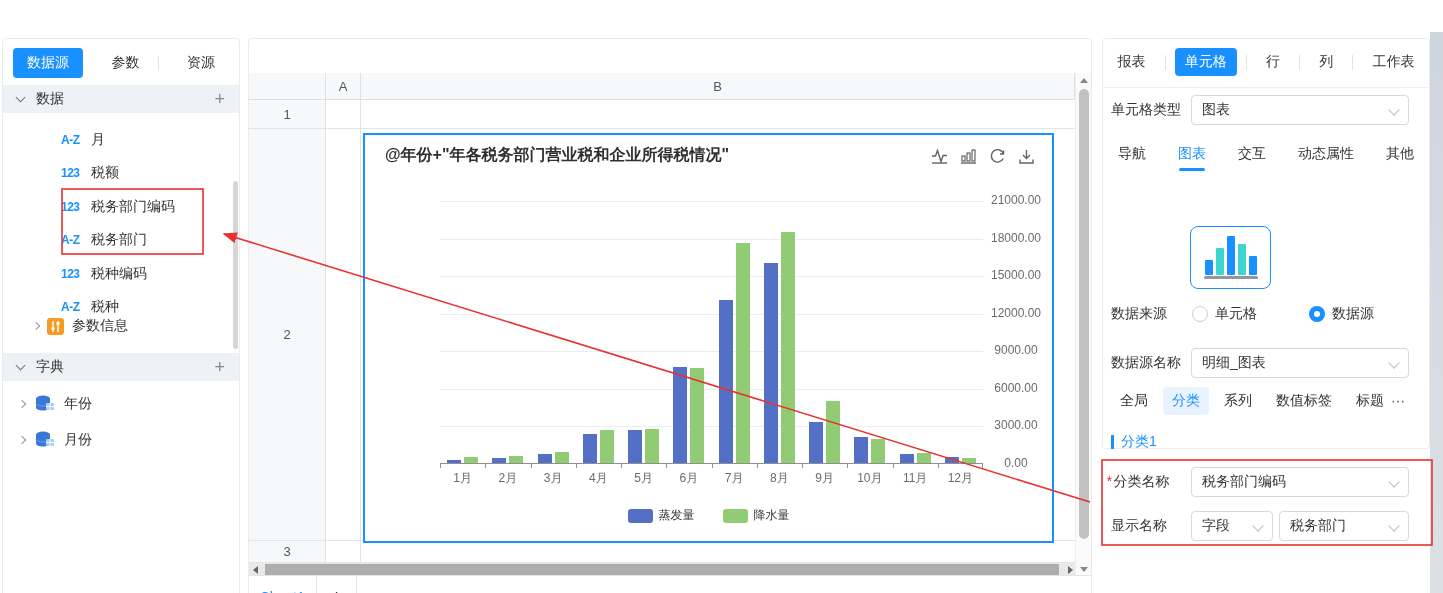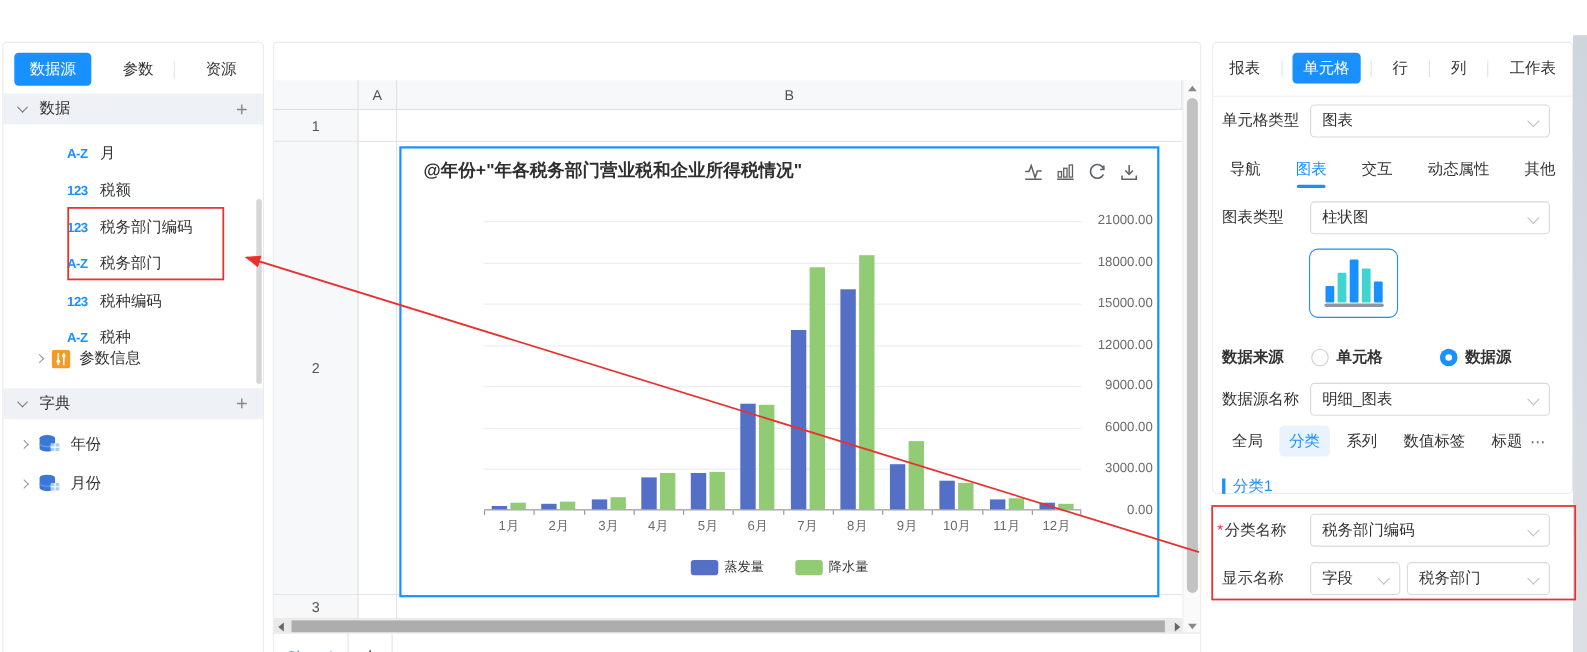--- a/index.html
+++ b/index.html
@@ -41,21 +41,21 @@
   .vscroll { position:absolute; width:16px; background:#fafafa; border-left:1px solid #eee; }
   .vthumb { position:absolute; left:3px; width:10px; background:#c2c2c2; border-radius:5px; }
 
   
   #chart-box { position:absolute; left:114px; top:94px; width:691px; height:410px; border:2px solid #1890ff; background:#fff; }
   #chart-title { position:absolute; left:20px; top:10px; font-size:16px; font-weight:bold; color:#2f2f2f; }
   #chart-toolbar { position:absolute; right:16px; top:12px; display:flex; gap:10px; }
   #chart-toolbar svg { cursor:pointer; }
   #plot { position:absolute; left:75px; top:66px; width:543px; height:263px; border-bottom:1px solid #8f8f8f; }
   .gridline { position:absolute; left:0; width:543px; height:1px; background:#e8ecf4; }
-  .ytick { position:absolute; right:4px; width:64px; text-align:right; font-size:12px; color:#6b6b6b; }
+  .ytick { position:absolute; right:4px; width:64px; text-align:center; font-size:12px; color:#6b6b6b; }
   .bar { position:absolute; bottom:0; }
   .xtick { position:absolute; top:263px; width:1px; height:4px; background:#8f8f8f; }
   .xlabel { position:absolute; top:269px; text-align:center; font-size:12px; color:#6b6b6b; }
   #legend { position:absolute; left:0; right:0; top:372px; display:flex; justify-content:center; gap:28px; }
   .lg-item { display:flex; align-items:center; gap:6px; font-size:12px; color:#333; cursor:pointer; }
   .lg-sw { width:25px; height:14px; border-radius:3px; }
 
   
   .rp-tabs { position:absolute; top:8px; left:0; right:0; height:30px; display:flex; align-items:center; justify-content:space-around; }
   .rp-tab { font-size:14px; color:#333; padding:5px 10px; cursor:pointer; white-space:nowrap; }
@@ -343,39 +343,33 @@
     </div>
 
     <div class="subtabs">
       <div class="subtab">导航</div>
       <div class="subtab active">图表</div>
       <div class="subtab">交互</div>
       <div class="subtab">动态属性</div>
       <div class="subtab">其他</div>
     </div>
 
-    <div class="frow" style="top:144px;height:30px;">
-      <span class="flabel">图表类型</span>
-      <div class="dd" style="left:88px;width:218px;">
-        <span>柱状图</span>
-      </div>
-    </div>
 
     <div id="type-icon-box">
       <div class="bars">
         <div style="width:8px;height:15px;background:#1890ff;border-radius:1px;"></div>
         <div style="width:8px;height:27px;background:#3fd4cd;border-radius:1px;"></div>
         <div style="width:8px;height:39px;background:#1890ff;border-radius:1px;"></div>
         <div style="width:8px;height:31px;background:#3fd4cd;border-radius:1px;"></div>
         <div style="width:8px;height:19px;background:#1890ff;border-radius:1px;"></div>
       </div>
       <div class="base"></div>
     </div>
 
-    <div class="frow" style="top:274px;height:24px;font-weight:bold;">
+    <div class="frow" style="top:263px;height:24px;">
       <span class="flabel">数据来源</span>
       <div class="radio" style="position:absolute;left:89px;"></div>
       <span style="position:absolute;left:112px;">单元格</span>
       <div class="radio checked" style="position:absolute;left:206px;"></div>
       <span style="position:absolute;left:229px;">数据源</span>
     </div>
 
     <div class="frow" style="top:309px;height:30px;">
       <span class="flabel">数据源名称</span>
       <div class="dd" style="left:88px;width:218px;">

